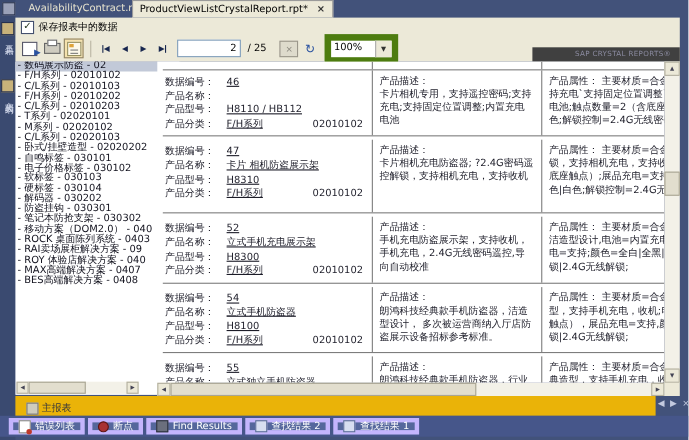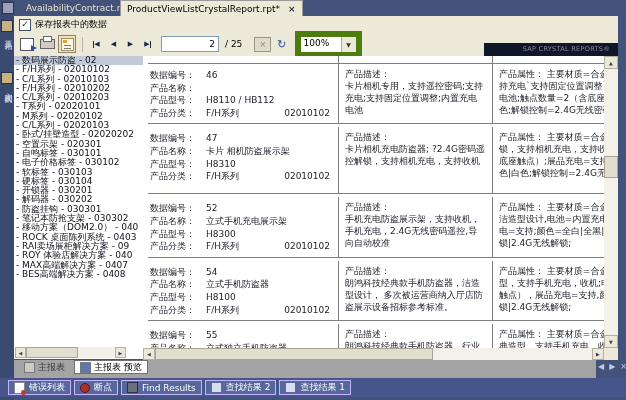--- a/index.html
+++ b/index.html
@@ -23,59 +23,59 @@
   .sep{width:1px;height:15px;background:#b9b5a2;margin:0 4px}
   .navb{width:15px;height:15px;display:flex;align-items:center;justify-content:center;font-size:7px;color:#17264e}
   .navbar{width:1px;height:7px;background:#17264e}
   .pageinput{width:50px;height:14px;border:1px solid #7f9db9;background:#fff;font-size:9px;text-align:right;padding:0 3px;margin-left:4px;font-family:"DejaVu Sans",sans-serif}
   .pagetotal{font-size:9px;color:#000;margin-left:4px;white-space:nowrap}
   .cancelbtn{width:15px;height:13px;border:1px solid #9a968a;background:#dedbcc;color:#8a887e;font-size:8px;display:flex;align-items:center;justify-content:center;margin-left:10px}
   .refreshbtn{font-size:11px;color:#2a52a0;margin-left:4px}
   .zoombox{display:flex;border:6px solid #4d7c0f;background:#fff;height:15px;align-items:stretch;margin-left:6px}
   .zoomval{font-size:9px;padding:1px 3px;width:34px;color:#000}
   .zoomdrop{width:14px;background:#ece9d8;border-left:1px solid #aaa;font-size:6px;display:flex;align-items:center;justify-content:center;color:#333}
-  .brandbox{position:absolute;left:470px;top:27px;width:134px;height:13px;background:#0f172a;font-size:6.5px;color:#8b8ba0;text-align:right;line-height:13px;letter-spacing:.3px;padding-right:8px;box-sizing:border-box;white-space:nowrap}
+  .brandbox{position:absolute;left:470px;top:27px;width:134px;height:13px;background:#404040;font-size:6.5px;color:#8b8ba0;text-align:right;line-height:13px;letter-spacing:.3px;padding-right:8px;box-sizing:border-box;white-space:nowrap}
   
   .tree{position:absolute;left:14px;top:56px;width:150px;height:303px;background:#fff;border-right:1px solid #8f8f8f;overflow:hidden;box-sizing:border-box}
   .titem{font-size:9px;line-height:9.3px;color:#10101c;white-space:nowrap;padding-left:2px}
   .titem::before{content:"- "}
   .titem.sel{background:#c2c9d8}
   .thsb{position:absolute;left:15px;top:347px;width:111px;height:11px;background:#f3f1e8;display:flex}
   .sarrow{width:11px;height:11px;background:#ece9d8;border:1px solid #b3b0a0;box-sizing:border-box;font-size:5px;color:#445;display:flex;align-items:center;justify-content:center;flex:none}
   .thumb-h{height:11px;background:#e2dece;border:1px solid #a9a594;box-sizing:border-box}
   
   .rpt{position:absolute;left:143px;top:56px;width:461px;height:292px;background:#fff;overflow:hidden}
   .partial{position:relative;height:7px;width:504px;margin-left:5px;border-bottom:1px solid #7d7d7d}
   .pv{position:absolute;top:0;height:7px;border-left:1px solid #7d7d7d}
   .rec{display:flex;width:504px;margin-left:5px;border-bottom:1px solid #7d7d7d;margin-bottom:3px;font-size:9px;color:#1c1c28}
   .c1{width:190px;flex:none;padding:5px 6px 4px 2px;box-sizing:border-box}
   .c2{width:154px;flex:none;border-left:1px solid #7d7d7d;padding:4px 6px;box-sizing:border-box;line-height:12px}
   .c3{width:160px;flex:none;border-left:1px solid #7d7d7d;padding:4px 6px;box-sizing:border-box;line-height:12px;white-space:pre-line}
   .fld{display:flex;line-height:12.6px}
   .flabel{width:56px;flex:none}
-  .fval{white-space:nowrap}
+  .fval{text-decoration:underline;white-space:nowrap}
   .fcode{margin-left:auto;padding-right:2px}
   
   .vsb{position:absolute;left:604px;top:56px;width:14px;height:292px;background:#f3f1e8}
   .vbtn{position:absolute;left:0;width:14px;height:13px;background:#ece9d8;border:1px solid #b3b0a0;box-sizing:border-box;font-size:5px;color:#445;display:flex;align-items:center;justify-content:center}
   .vthumb{position:absolute;left:0;top:100px;width:14px;height:22px;background:#e2dece;border:1px solid #a9a594;box-sizing:border-box}
   .rhsb{position:absolute;left:143px;top:348px;width:461px;height:12px;background:#f3f1e8}
   .rhsb .sarrow{width:12px;height:12px}
   .rthumb{position:absolute;left:12px;top:0;width:278px;height:12px;background:#e2dece;border:1px solid #a9a594;box-sizing:border-box}
   .corner{position:absolute;left:604px;top:348px;width:14px;height:12px;background:#ece9d8}
   
-  .btabs{position:absolute;left:14px;top:360px;width:582px;height:18px;background:#a3a3a3;display:flex;align-items:flex-start;gap:4px;padding-left:5px;box-sizing:border-box}
+  .btabs{position:absolute;left:14px;top:360px;width:582px;height:18px;background:#eab308;display:flex;align-items:flex-end;gap:4px;padding-left:5px;box-sizing:border-box}
   .btab{display:flex;align-items:center;gap:3px;font-size:9px;color:#3a3a3a;padding:1px 5px;height:14px;box-sizing:border-box;white-space:nowrap}
   .btab.active{background:#fff;border:1px solid #707070;color:#000}
   .bicon{width:9px;height:9px;border:1px solid #777;background:#cfccbd;flex:none}
   .btab.active .bicon{background:#5a79ad}
   .tnav{position:absolute;left:598px;top:362px;display:flex;gap:5px;color:#c3cadf;font-size:8px}
   
   .sbar{position:absolute;left:0;top:378px;width:626px;height:19px;background:#46568a;display:flex;align-items:center;gap:3px;padding-left:8px;box-sizing:border-box}
-  .schip{display:flex;align-items:center;gap:4px;background:#55679c;border:1px solid #c4b5fd;color:#fff;font-size:9px;padding:1px 5px;height:15px;box-sizing:border-box;white-space:nowrap}
+  .schip{display:flex;align-items:center;gap:4px;background:#55679c;border:4px solid #c4b5fd;color:#fff;font-size:9px;padding:1px 5px;height:15px;box-sizing:border-box;white-space:nowrap}
   .i-errorlist{width:9px;height:10px;background:#fff;border:1px solid #888;position:relative;flex:none}
   .i-errorlist::after{content:"";position:absolute;right:-2px;bottom:-2px;width:5px;height:5px;background:#c0392b;border-radius:50%}
   .i-break{width:8px;height:8px;border-radius:50%;background:#a83232;border:1px solid #5e1414;flex:none}
   .i-find{width:9px;height:9px;background:#6b6f7d;border:1px solid #2e3240;flex:none}
   .i-sr{width:9px;height:9px;background:#d7def0;border:1px solid #5a6a9a;flex:none}
   
   .i-export{width:12px;height:11px;background:#fff;border:1px solid #556;position:relative}
   .i-export::after{content:"";position:absolute;right:-4px;bottom:-1px;width:0;height:0;border-top:3px solid transparent;border-bottom:3px solid transparent;border-left:6px solid #2a52a0}
   .i-print{width:13px;height:8px;background:#cfccc0;border:1px solid #666;position:relative}
   .i-print::before{content:"";position:absolute;left:2px;top:-4px;width:7px;height:4px;background:#fff;border:1px solid #666}
@@ -154,26 +154,24 @@
   <div class="tree">
     <div class="titem sel">数码展示防盗 - 02</div>
     <div class="titem">F/H系列 - 02010102</div>
     <div class="titem">C/L系列 - 02010103</div>
     <div class="titem">F/H系列 - 02010202</div>
     <div class="titem">C/L系列 - 02010203</div>
     <div class="titem">T系列 - 02020101</div>
     <div class="titem">M系列 - 02020102</div>
     <div class="titem">C/L系列 - 02020103</div>
     <div class="titem">卧式/挂壁造型 - 02020202</div>
-    <div class="titem">空置示架 - 020301</div>
     <div class="titem">自鸣标签 - 030101</div>
     <div class="titem">电子价格标签 - 030102</div>
     <div class="titem">软标签 - 030103</div>
     <div class="titem">硬标签 - 030104</div>
-    <div class="titem">开锁器 - 030201</div>
     <div class="titem">解码器 - 030202</div>
     <div class="titem">防盗挂钩 - 030301</div>
     <div class="titem">笔记本防抢支架 - 030302</div>
     <div class="titem">移动方案（DOM2.0） - 040</div>
     <div class="titem">ROCK 桌面陈列系统 - 0403</div>
     <div class="titem">RAI卖场展柜解决方案 - 09</div>
     <div class="titem">ROY 体验店解决方案 - 040</div>
     <div class="titem">MAX高端解决方案 - 0407</div>
     <div class="titem">BES高端解决方案 - 0408</div>
   </div>
@@ -341,24 +339,20 @@
     <span class="rthumb"></span>
     <span class="sarrow" style="position:absolute;right:0;top:0">▶</span>
   </div>
   <div class="corner"></div>
 
   <div class="btabs">
     <span class="btab">
       <span class="bicon"></span>
       <span>主报表</span>
     </span>
-    <span class="btab active">
-      <span class="bicon"></span>
-      <span>主报表 预览</span>
-    </span>
   </div>
   <div class="tnav">
     <span>◀</span>
     <span>▶</span>
     <span>×</span>
   </div>
 
   <div class="sbar">
     <span class="schip">
       <span class="i-errorlist"></span>

